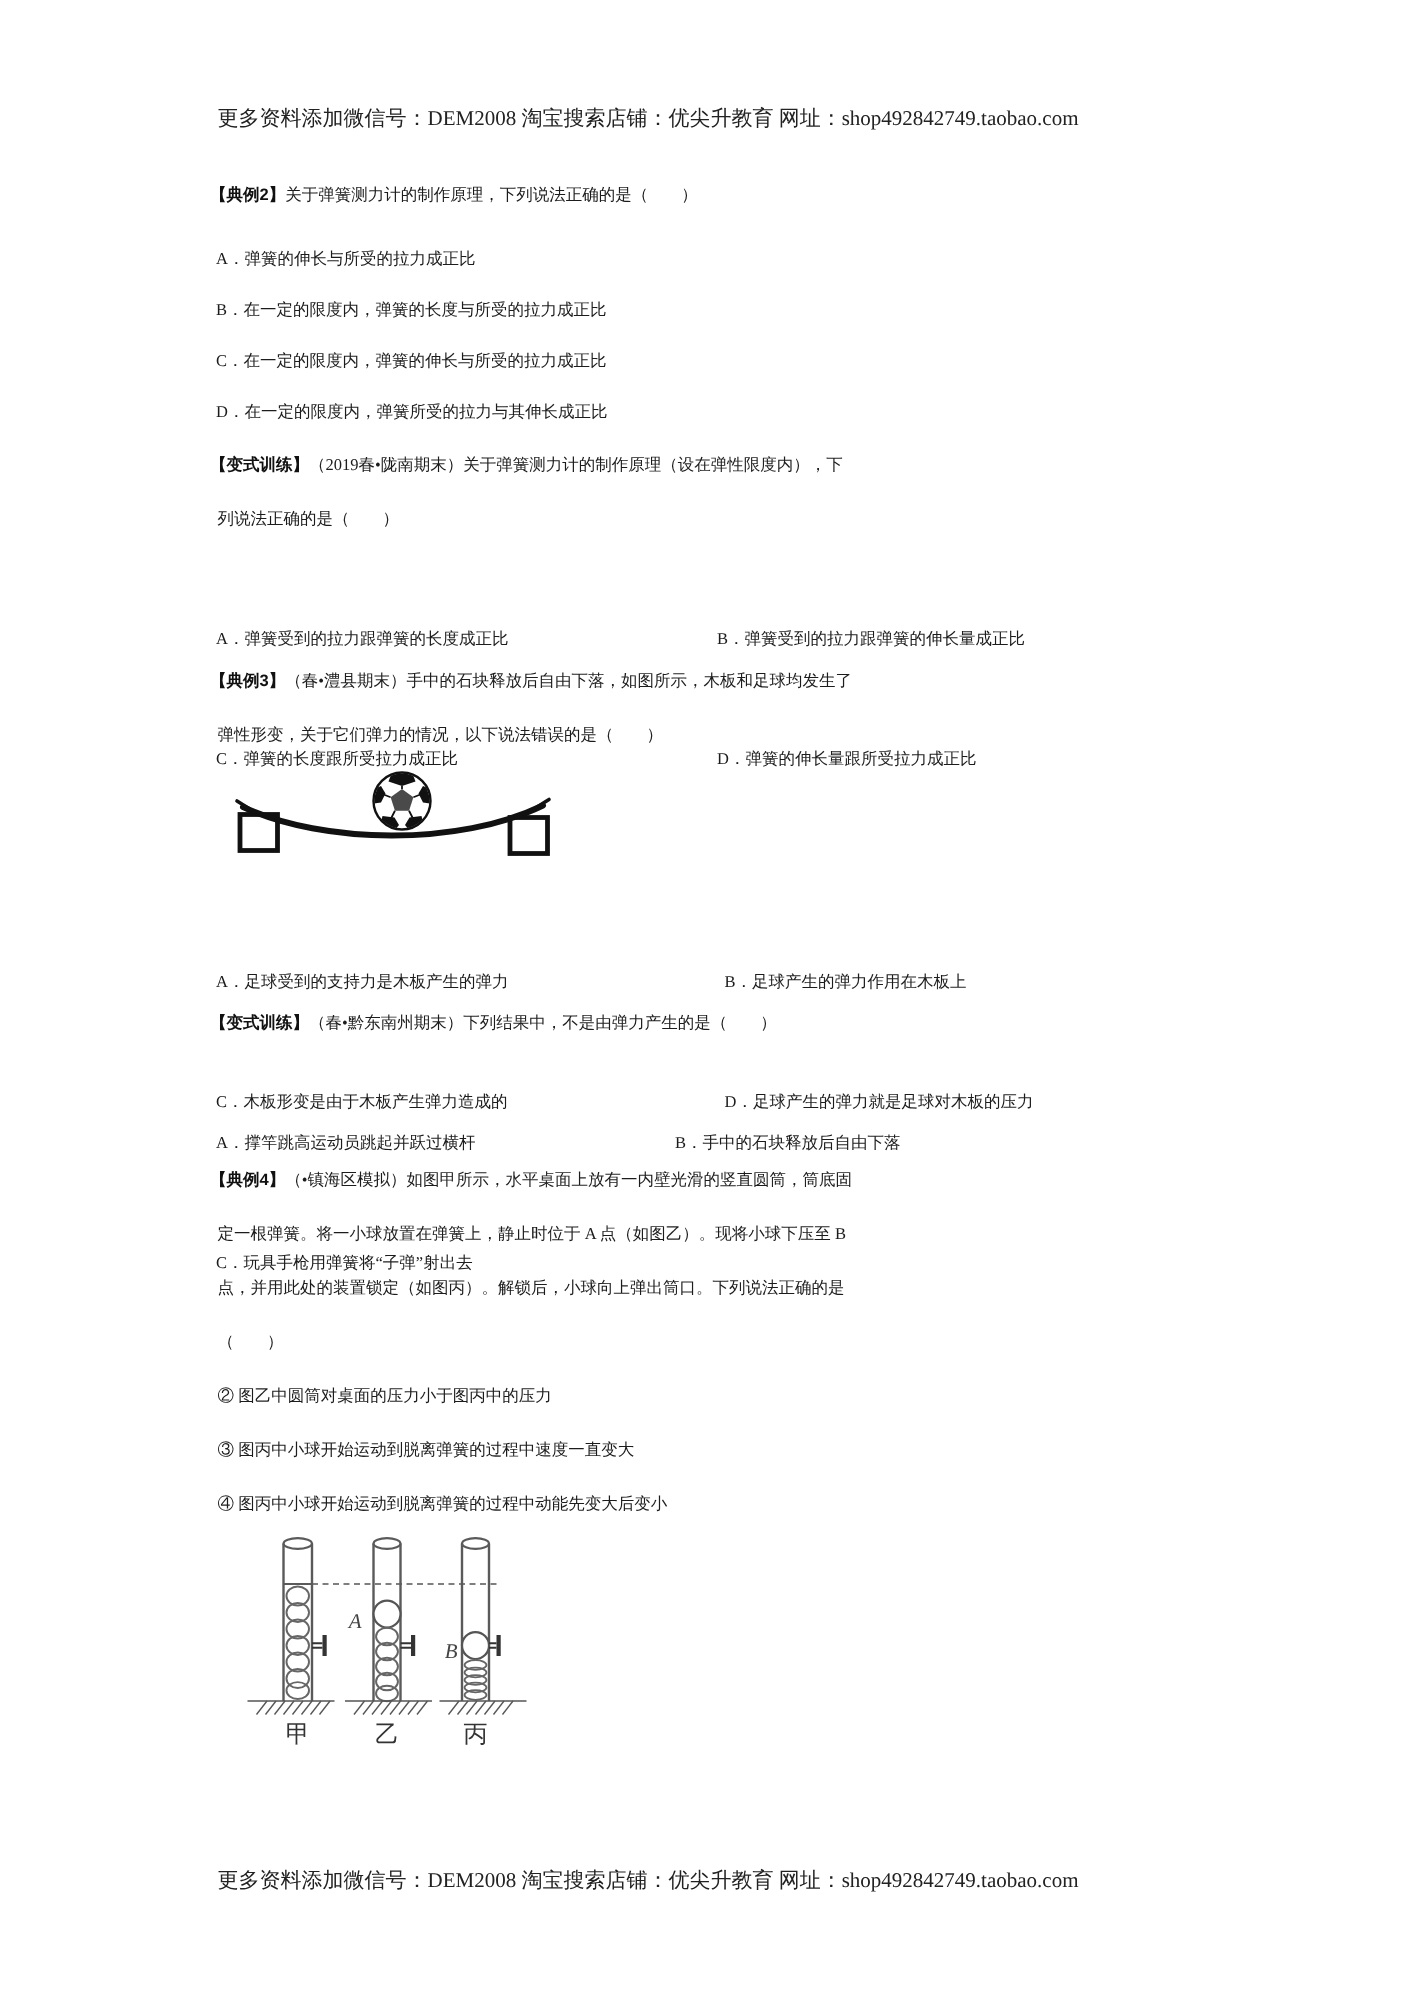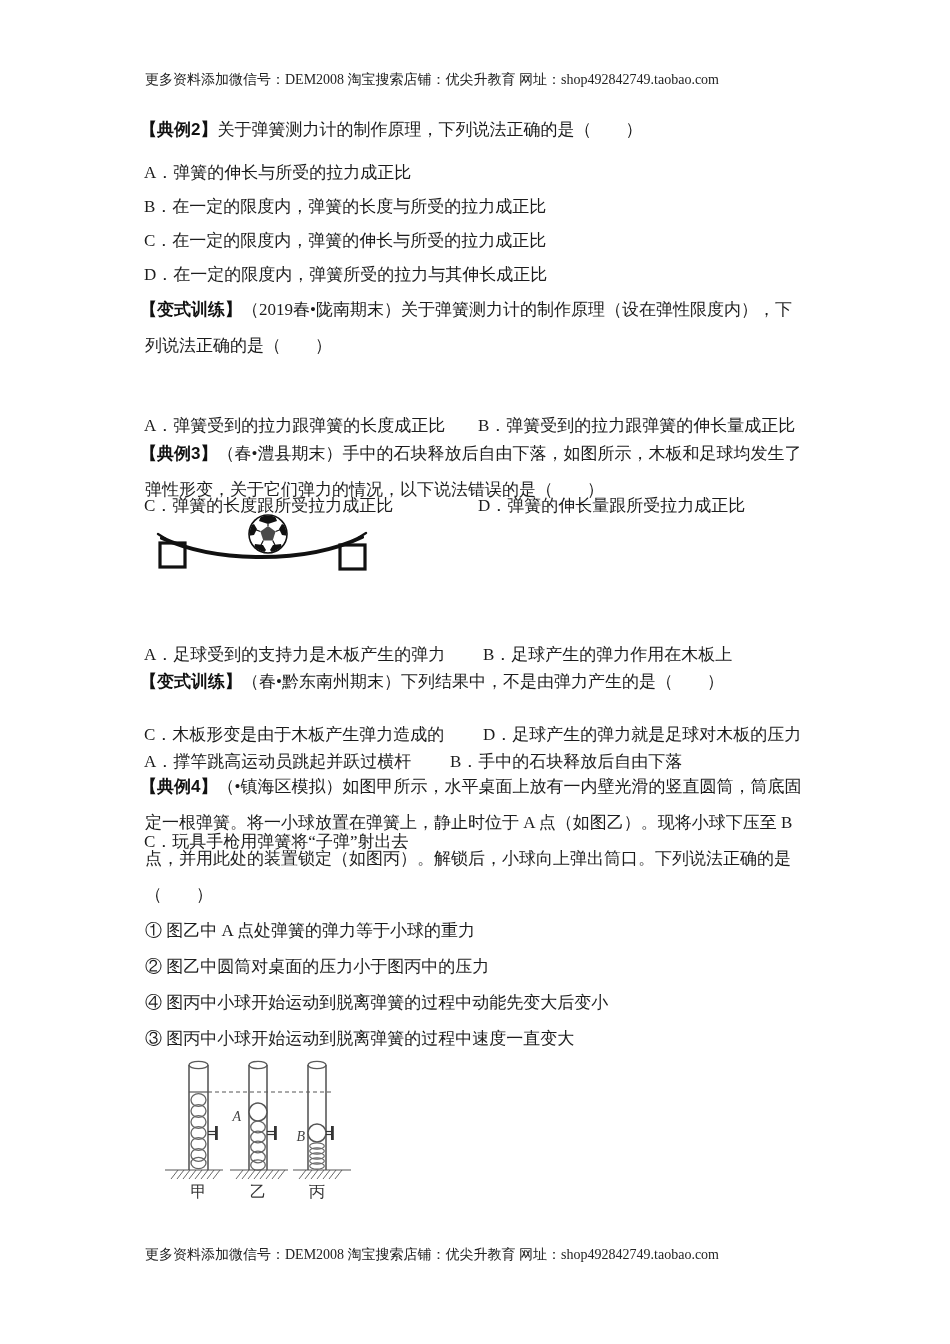--- a/index.html
+++ b/index.html
@@ -4,21 +4,21 @@
 <style>
   html,body{margin:0;padding:0;background:#ffffff;}
   .page{position:relative;width:950px;height:1276px;background:#ffffff;overflow:hidden;
         font-family:"Liberation Serif","DejaVu Serif",serif;color:#1c1c1c;}
   .meta-line{position:absolute;left:145px;right:60px;height:28px;line-height:28px;
         font-size:14px;color:#222;white-space:nowrap;}
   .meta-top{top:66px;}
   .meta-bottom{top:1241px;}
   .block{position:absolute;left:140px;width:720px;}
   .b1{top:112px;} .b2{top:292px;} .b3{top:436px;} .b4{top:664px;} .b5{top:769px;}
-  .line{height:36px;line-height:36px;font-size:17px;white-space:nowrap;}
+  .line{height:36px;line-height:36px;font-size:11px;white-space:nowrap;}
   .tag{font-family:"Liberation Sans","DejaVu Sans",sans-serif;font-weight:bold;color:#111;}
   .opt{padding-left:4px;}
   .b1 .opt{height:34px;line-height:34px;}
   .b1 .opt-first{margin-top:8px;}
   .cont{padding-left:5px;}
   .row{display:flex;padding-left:4px;margin-top:44px;}
   .lcol{display:inline-block;}
   .w334{width:334px;} .w339{width:339px;} .w306{width:306px;} .w294{width:294px;}
   .fig-football{height:85px;padding-left:16px;}
   .fig-tubes{height:150px;padding-left:15px;}
@@ -107,24 +107,23 @@
     <div class="line row">
         <span class="lcol w294">C．玩具手枪用弹簧将“子弹”射出去</span>
       </div>
   </div>
 
   <div class="block b5">
     <div class="line"><span class="tag">【典例4】</span><span>（•镇海区模拟）如图甲所示，水平桌面上放有一内壁光滑的竖直圆筒，筒底固</span></div>
     <div class="line cont">定一根弹簧。将一小球放置在弹簧上，静止时位于 A 点（如图乙）。现将小球下压至 B</div>
     <div class="line cont">点，并用此处的装置锁定（如图丙）。解锁后，小球向上弹出筒口。下列说法正确的是</div>
     <div class="line cont">（　　）</div>
-    <div class="line cont">① 图乙中 A 点处弹簧的弹力等于小球的重力</div>
     <div class="line cont">② 图乙中圆筒对桌面的压力小于图丙中的压力</div>
+    <div class="line cont">③ 图丙中小球开始运动到脱离弹簧的过程中速度一直变大</div>
     <div class="line cont">④ 图丙中小球开始运动到脱离弹簧的过程中动能先变大后变小</div>
-    <div class="line cont">③ 图丙中小球开始运动到脱离弹簧的过程中速度一直变大</div>
 
     <div class="fig-tubes">
       <svg width="200" height="150" viewBox="0 0 200 150">
 
         <line x1="53" y1="35" x2="176" y2="35" stroke="#555" stroke-width="1.1" stroke-dasharray="4 3"></line>
 
         <g stroke="#5a5a5a" fill="none">
           <line x1="34" y1="8" x2="34" y2="113" stroke-width="1.6"></line>
           <line x1="53" y1="8" x2="53" y2="113" stroke-width="1.6"></line>
           <ellipse cx="43.5" cy="8" rx="9.5" ry="3.6" stroke-width="1.4"></ellipse>

